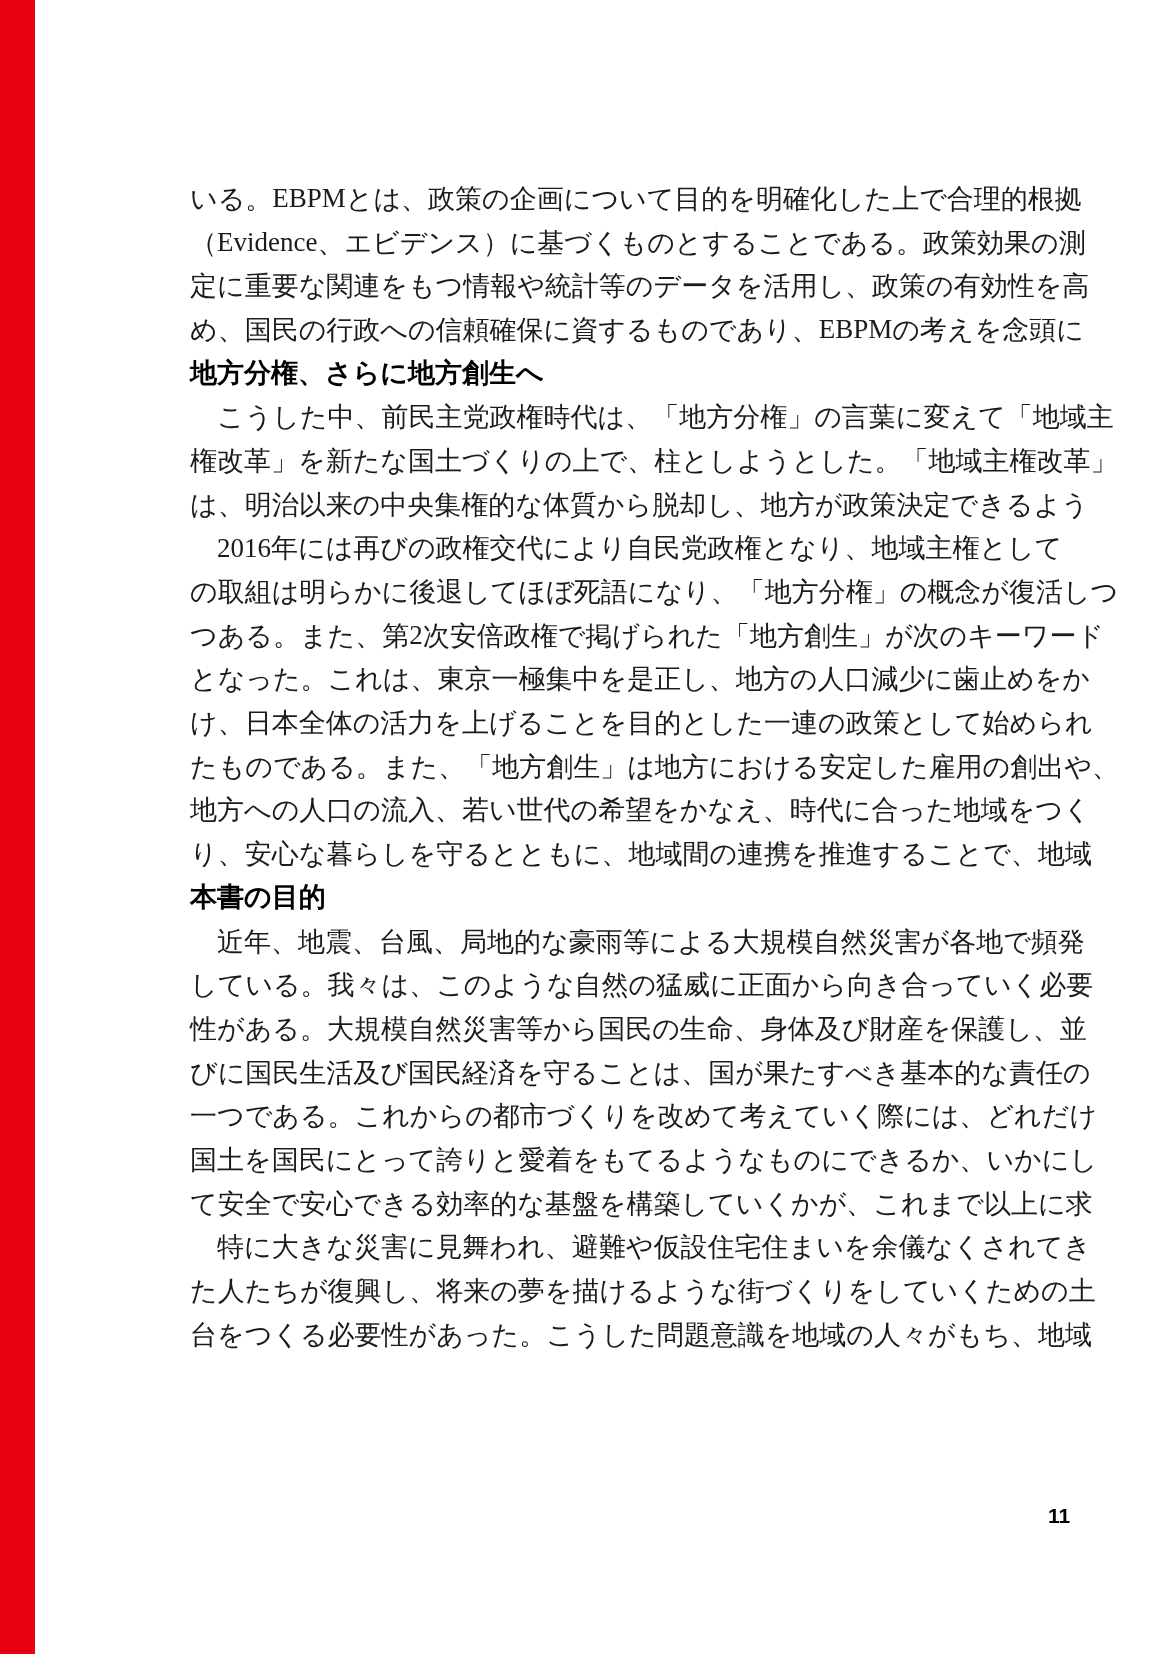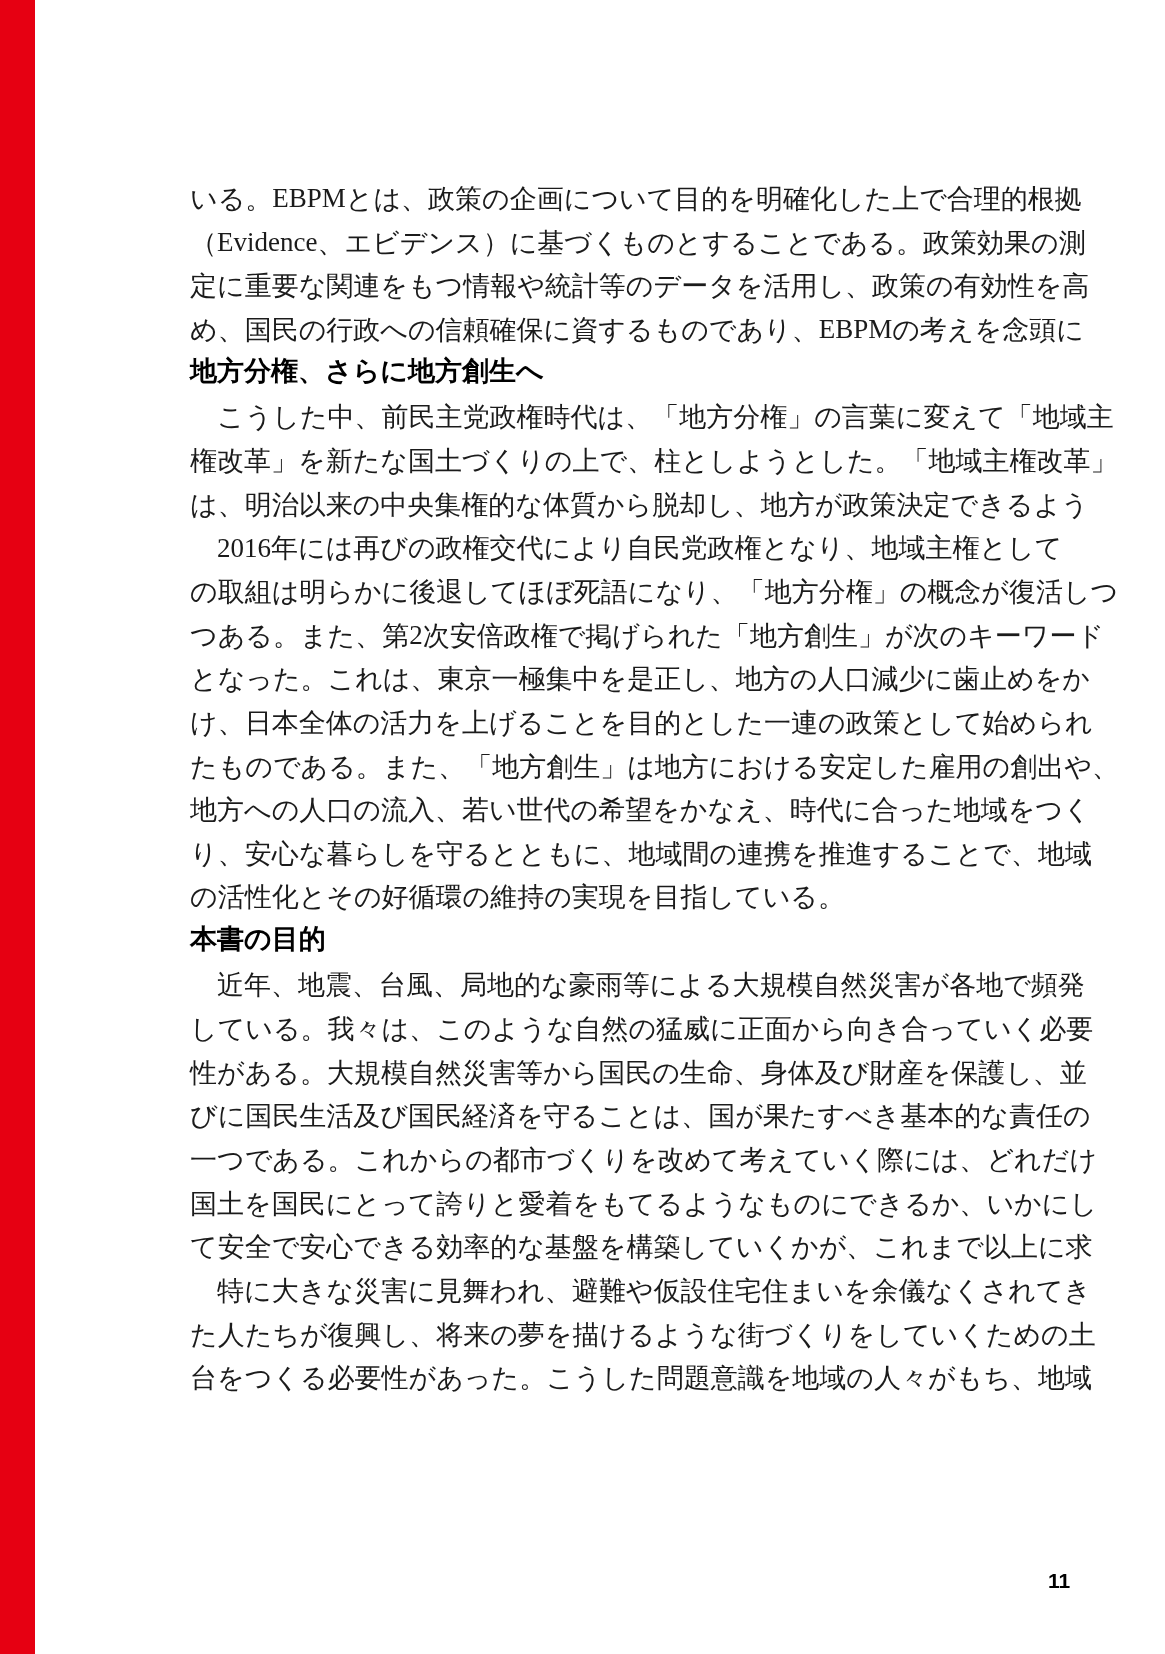--- a/index.html
+++ b/index.html
@@ -33,28 +33,28 @@
     overflow: visible;
   }
   .line.just {
     display: flex;
     justify-content: space-between;
     align-items: center;
     line-height: normal;
   }
   .line.indent { padding-left: 27px; }
   .block.heading .line {
-    font-family: Liberation Mono, monospace;
+    font-family: Liberation Sans, sans-serif;
     font-weight: 700;
     color: #000000;
   }
   .page-number {
     position: absolute;
     left: 1048px;
-    top: 1569px;
+    top: 1504px;
     font-family: "Liberation Sans", "DejaVu Sans", sans-serif;
     font-weight: 700;
     font-size: 21px;
     color: #000000;
   }
 </style>
 </head>
 <body>
 
 <div class="page" style="background-color: rgb(255, 255, 255);">
@@ -580,21 +580,20 @@
           <span>進</span>
           <span>す</span>
           <span>る</span>
           <span>こ</span>
           <span>と</span>
           <span>で</span>
           <span>、</span>
           <span>地</span>
           <span>域</span>
         </div>
-        <div class="line">の活性化とその好循環の維持の実現を目指している。</div>
       </div>
       <div class="block heading">
         <div class="line">本書の目的</div>
       </div>
       <div class="block paragraph">
         <div class="line just indent">
           <span>近</span>
           <span>年</span>
           <span>、</span>
           <span>地</span>

